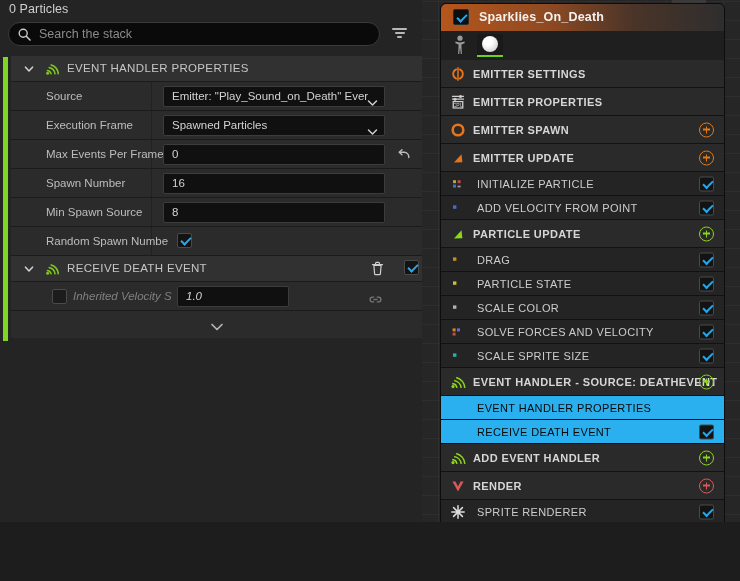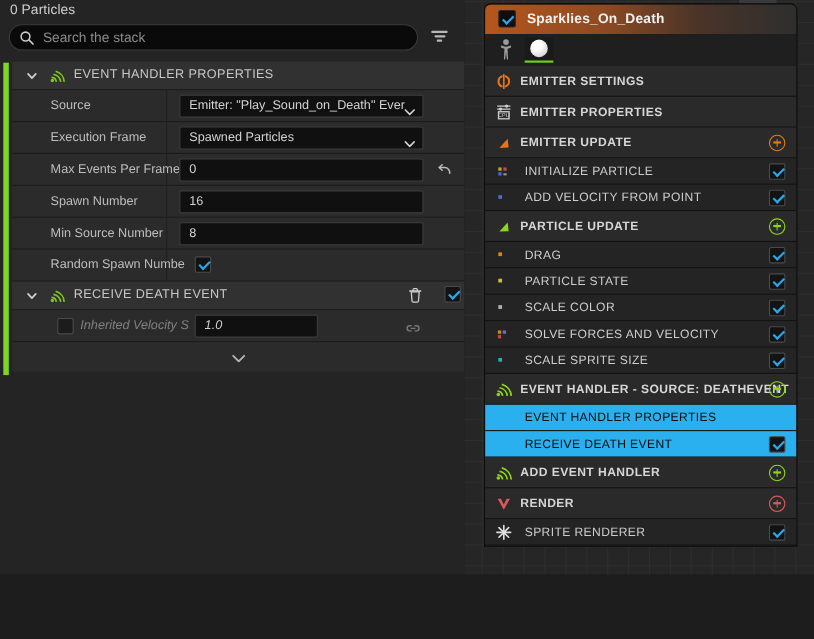--- a/index.html
+++ b/index.html
@@ -322,21 +322,21 @@
       <div class="srow sub">
         <div class="col-div"></div>
         <span class="prop-label">Spawn Number</span>
         <div class="field">
           <span class="val">16</span>
         </div>
       </div>
 
       <div class="srow sub">
         <div class="col-div"></div>
-        <span class="prop-label">Min Source Number</span>
+        <span class="prop-label">Min Spawn Source</span>
         <div class="field">
           <span class="val">8</span>
         </div>
       </div>
 
       <div class="srow sub">
         <div class="col-div"></div>
         <span class="prop-label">Random Spawn Numbe</span>
         <span class="cbox checked row-cbox"></span>
       </div>
@@ -430,20 +430,29 @@
           <line x1="2" y1="5.2" x2="14" y2="5.2" stroke="#d0d0d0" stroke-width="1.2"></line>
           <circle cx="10.5" cy="2.4" r="1.5" fill="#d0d0d0"></circle>
           <circle cx="5" cy="5.2" r="1.5" fill="#d0d0d0"></circle>
           <rect x="3.2" y="7.6" width="9.6" height="6.4" fill="none" stroke="#d0d0d0" stroke-width="1.2"></rect>
           <text x="8" y="12.6" font-size="5" fill="#d0d0d0" text-anchor="middle" font-family="Liberation Sans, sans-serif">CPU</text>
         </svg>
       </span>
       <span class="nrow-label">EMITTER PROPERTIES</span>
     </div>
 
+    <div class="nrow">
+      <span class="nrow-icon">
+        <svg width="16" height="16" viewBox="0 0 16 16">
+          <circle cx="8" cy="8" r="5.3" fill="none" stroke="#e8741a" stroke-width="2.6"></circle>
+        </svg>
+      </span>
+      <span class="nrow-label">EMITTER SPAWN</span>
+      <span class="plus"></span>
+    </div>
 
     <div class="nrow">
       <span class="nrow-icon">
         <svg width="16" height="16" viewBox="0 0 16 16">
           <path d="M4 12.5 L11.5 4.2 L12.4 12.2 Z" fill="#e8741a"></path>
         </svg>
       </span>
       <span class="nrow-label">EMITTER UPDATE</span>
       <span class="plus"></span>
     </div>

